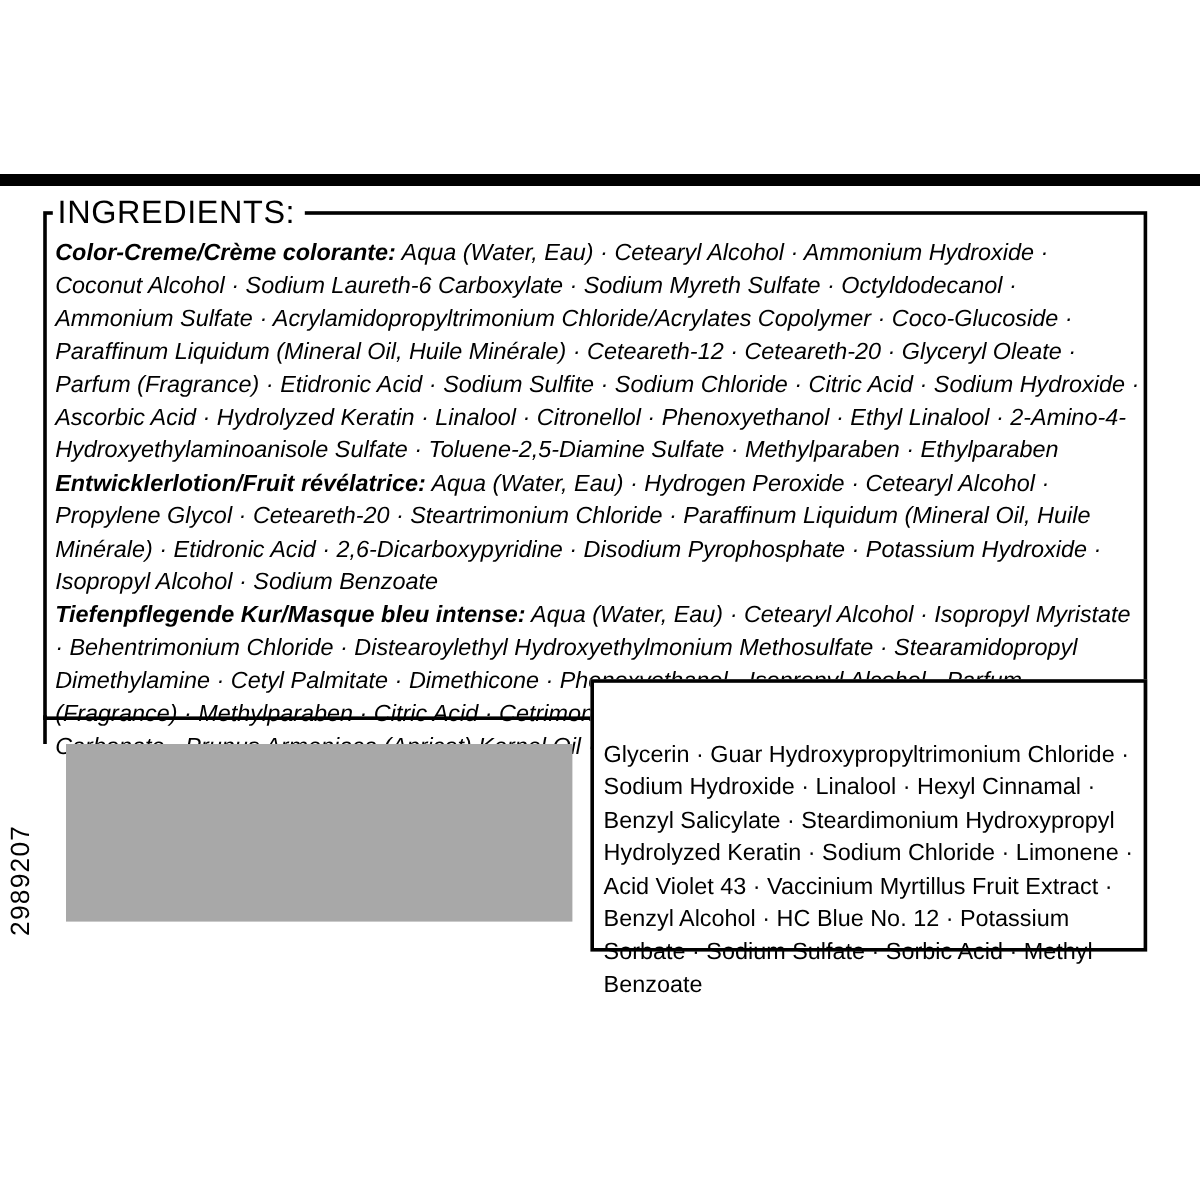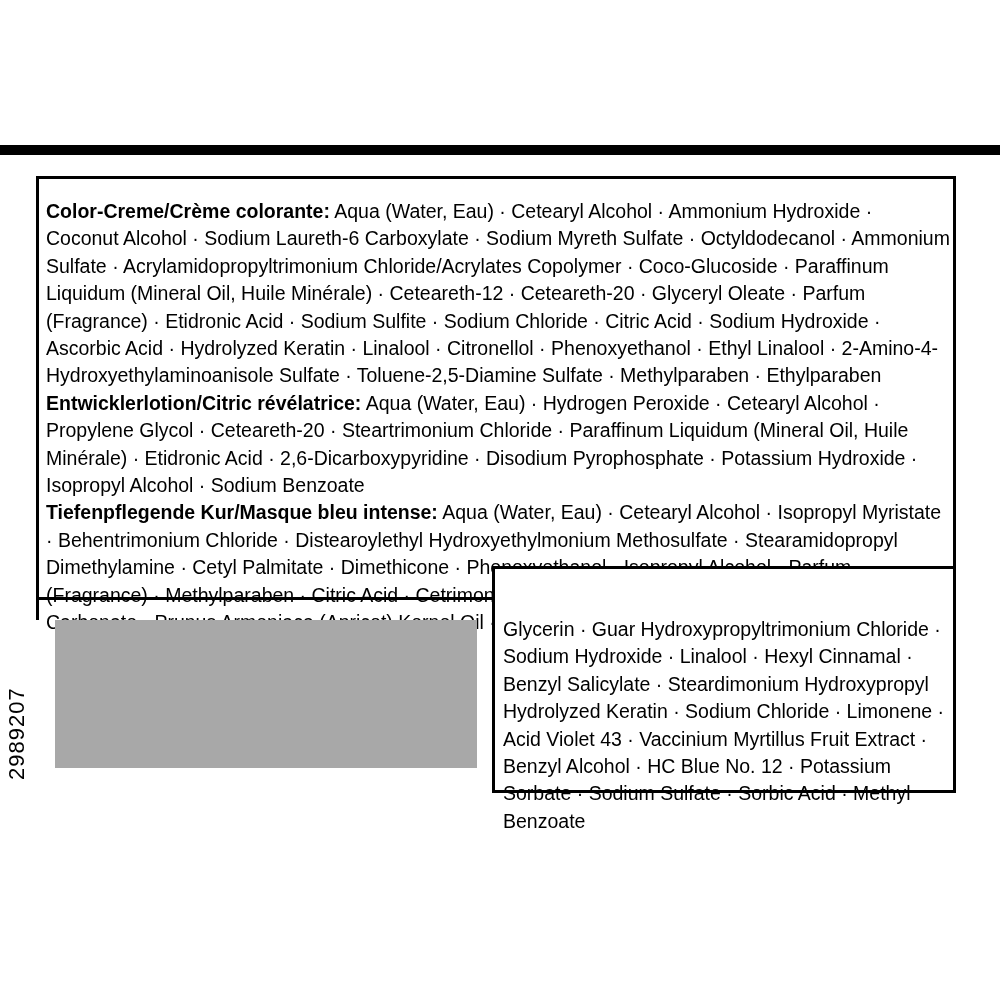--- a/index.html
+++ b/index.html
@@ -78,20 +78,21 @@
     top: 198px;
     width: 904px;
     font-size: 19.5px;
     line-height: 27.4px;
     color: #000000;
     text-align: left;
   }
   .ing-body p {
     margin: 0;
     padding: 0;
+    font-style: italic;
   }
   .ing-body .lead {
     font-weight: bold;
   }
 
   
   .sub-panel {
     position: absolute;
     left: 492px;
     top: 566px;
@@ -142,27 +143,28 @@
 </head>
 <body>
 
 <div id="page">
 
   <div class="top-bar"></div>
 
   <div class="panel"></div>
   <div class="panel-left-ext"></div>
 
+  <div class="heading">INGREDIENTS:</div>
 
   <div class="ing-body">
     <p>
       <span class="lead">Color-Creme/Crème colorante:</span><span> Aqua (Water, Eau) · Cetearyl Alcohol · Ammonium Hydroxide · Coconut Alcohol · Sodium Laureth-6 Carboxylate · Sodium Myreth Sulfate · Octyldodecanol · Ammonium Sulfate · Acrylamidopropyltrimonium Chloride/Acrylates Copolymer · Coco-Glucoside · Paraffinum Liquidum (Mineral Oil, Huile Minérale) · Ceteareth-12 · Ceteareth-20 · Glyceryl Oleate · Parfum (Fragrance) · Etidronic Acid · Sodium Sulfite · Sodium Chloride · Citric Acid · Sodium Hydroxide · Ascorbic Acid · Hydrolyzed Keratin · Linalool · Citronellol · Phenoxyethanol · Ethyl Linalool · 2-Amino-4-Hydroxyethylaminoanisole Sulfate · Toluene-2,5-Diamine Sulfate · Methylparaben · Ethylparaben</span>
     </p>
     <p>
-      <span class="lead">Entwicklerlotion/Citric révélatrice:</span><span> Aqua (Water, Eau) · Hydrogen Peroxide · Cetearyl Alcohol · Propylene Glycol · Ceteareth-20 · Steartrimonium Chloride · Paraffinum Liquidum (Mineral Oil, Huile Minérale) · Etidronic Acid · 2,6-Dicarboxypyridine · Disodium Pyrophosphate · Potassium Hydroxide · Isopropyl Alcohol · Sodium Benzoate</span>
+      <span class="lead">Entwicklerlotion/Fruit révélatrice:</span><span> Aqua (Water, Eau) · Hydrogen Peroxide · Cetearyl Alcohol · Propylene Glycol · Ceteareth-20 · Steartrimonium Chloride · Paraffinum Liquidum (Mineral Oil, Huile Minérale) · Etidronic Acid · 2,6-Dicarboxypyridine · Disodium Pyrophosphate · Potassium Hydroxide · Isopropyl Alcohol · Sodium Benzoate</span>
     </p>
     <p>
       <span class="lead">Tiefenpflegende Kur/Masque bleu intense:</span><span> Aqua (Water, Eau) · Cetearyl Alcohol · Isopropyl Myristate · Behentrimonium Chloride · Distearoylethyl Hydroxyethylmonium Methosulfate · Stearamidopropyl Dimethylamine · Cetyl Palmitate · Dimethicone · Phenoxyethanol · Isopropyl Alcohol · Parfum (Fragrance) · Methylparaben · Citric Acid · Cetrimonium Chloride · Polyquaternium-37 · Dicaprylyl Carbonate · Prunus Armeniaca (Apricot) Kernel Oil · Magnesium Citrate ·</span>
     </p>
   </div>
 
   <div class="sub-panel"></div>
   <div class="sub-text">
     <p>Glycerin · Guar Hydroxypropyltrimonium Chloride · Sodium Hydroxide · Linalool · Hexyl Cinnamal · Benzyl Salicylate · Steardimonium Hydroxypropyl Hydrolyzed Keratin · Sodium Chloride · Limonene · Acid Violet 43 · Vaccinium Myrtillus Fruit Extract · Benzyl Alcohol · HC Blue No. 12 · Potassium Sorbate · Sodium Sulfate · Sorbic Acid · Methyl Benzoate</p>
   </div>

